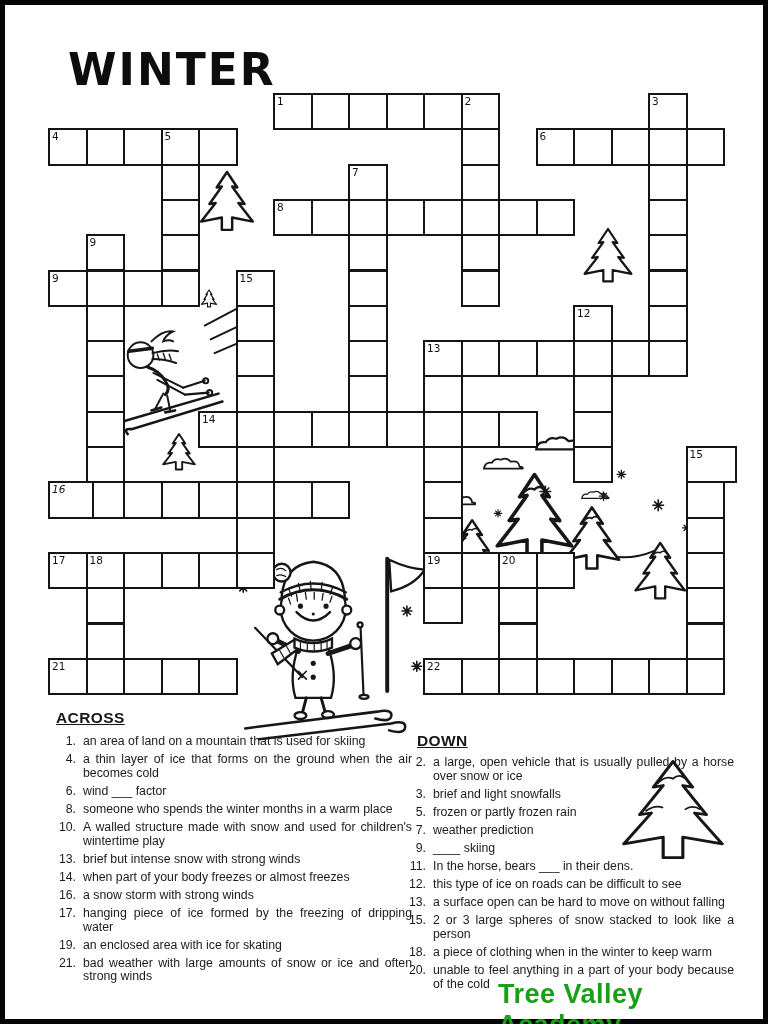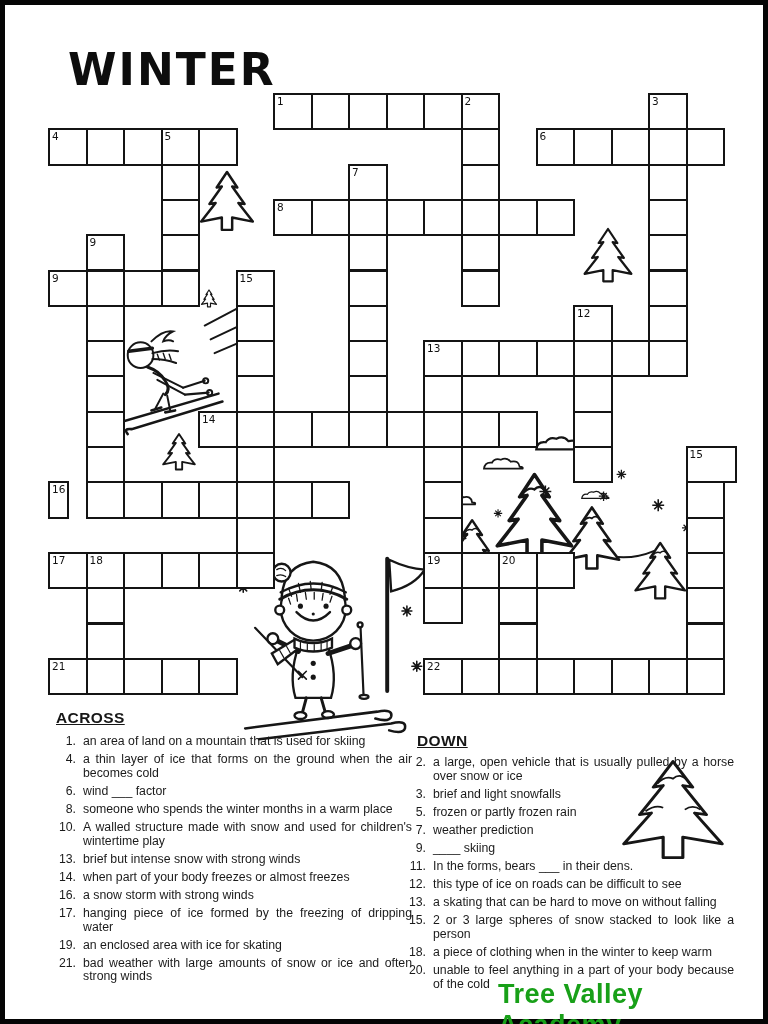--- a/index.html
+++ b/index.html
@@ -292,21 +292,21 @@
       <div class="cell" style="left: 498px; top: 410.7px; width: 39.5px; height: 37.3px;"></div>
       <div class="cell" style="left: 685.5px; top: 446px; width: 51px; height: 37.3px;">
         <span class="cnum">15</span>
       </div>
       <div class="cell" style="left: 685.5px; top: 481.3px; width: 39.5px; height: 37.3px;"></div>
       <div class="cell" style="left: 685.5px; top: 516.6px; width: 39.5px; height: 37.3px;"></div>
       <div class="cell" style="left: 685.5px; top: 551.9px; width: 39.5px; height: 37.3px;"></div>
       <div class="cell" style="left: 685.5px; top: 587.2px; width: 39.5px; height: 37.3px;"></div>
       <div class="cell" style="left: 685.5px; top: 622.5px; width: 39.5px; height: 37.3px;"></div>
       <div class="cell" style="left: 685.5px; top: 657.8px; width: 39.5px; height: 37.3px;"></div>
-      <div class="cell" style="left: 48px; top: 481.3px; width: 21px; height: 37.3px;">
+      <div class="cell" style="left: 48px; top: 481.3px; width: 46px; height: 37.3px; font-style: italic;">
         <span class="cnum">16</span>
       </div>
       <div class="cell" style="left: 123px; top: 481.3px; width: 39.5px; height: 37.3px;"></div>
       <div class="cell" style="left: 160.5px; top: 481.3px; width: 39.5px; height: 37.3px;"></div>
       <div class="cell" style="left: 198px; top: 481.3px; width: 39.5px; height: 37.3px;"></div>
       <div class="cell" style="left: 273px; top: 481.3px; width: 39.5px; height: 37.3px;"></div>
       <div class="cell" style="left: 310.5px; top: 481.3px; width: 39.5px; height: 37.3px;"></div>
       <div class="cell" style="left: 48px; top: 551.9px; width: 39.5px; height: 37.3px;">
         <span class="cnum">17</span>
       </div>
@@ -411,29 +411,29 @@
         <div class="clue">
           <span class="cnumcol">7.</span>
           <span class="ctext">weather prediction</span>
         </div>
         <div class="clue">
           <span class="cnumcol">9.</span>
           <span class="ctext">____ skiing</span>
         </div>
         <div class="clue">
           <span class="cnumcol">11.</span>
-          <span class="ctext">In the forms, bears ___ in their dens.</span>
+          <span class="ctext">In the horse, bears ___ in their dens.</span>
         </div>
         <div class="clue">
           <span class="cnumcol">12.</span>
           <span class="ctext">this type of ice on roads can be difficult to see</span>
         </div>
         <div class="clue">
           <span class="cnumcol">13.</span>
-          <span class="ctext">a skating that can be hard to move on without falling</span>
+          <span class="ctext">a surface open can be hard to move on without falling</span>
         </div>
         <div class="clue">
           <span class="cnumcol">15.</span>
           <span class="ctext">2 or 3 large spheres of snow stacked to look like a person</span>
         </div>
         <div class="clue">
           <span class="cnumcol">18.</span>
           <span class="ctext">a piece of clothing when in the winter to keep warm</span>
         </div>
         <div class="clue">

